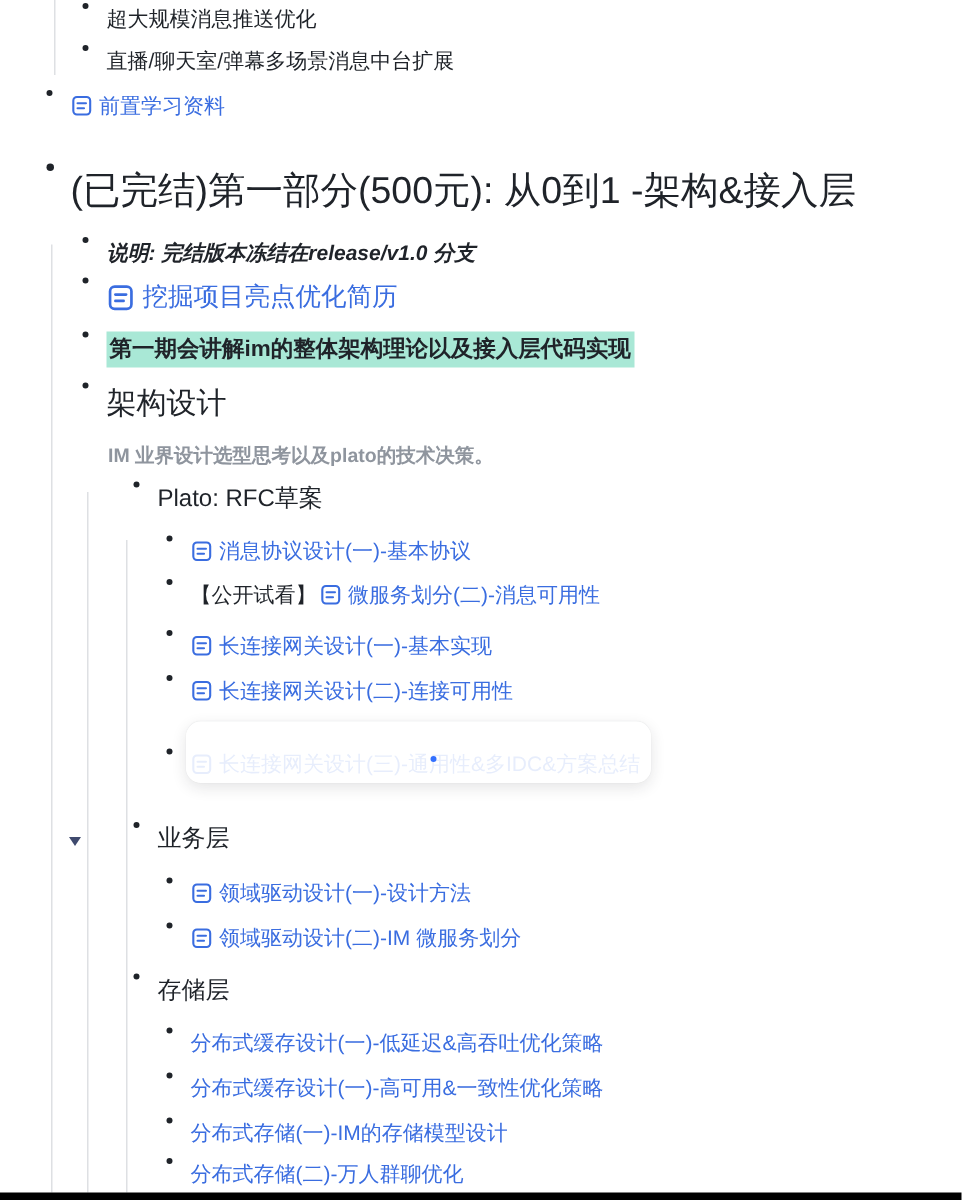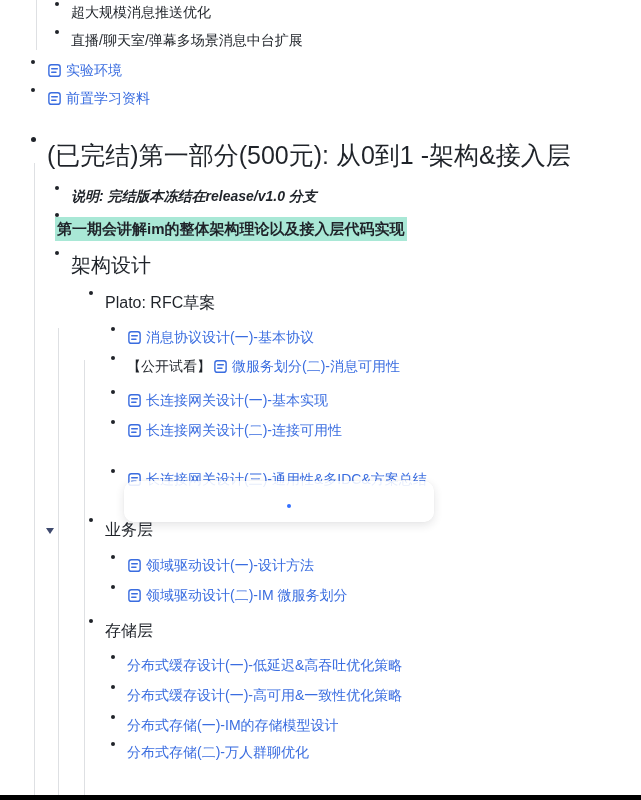--- a/index.html
+++ b/index.html
@@ -80,33 +80,20 @@
 
   <div class="row l2 mb8">
     <span class="bullet"></span>
     <span>超大规模消息推送优化</span>
   </div>
   <div class="row l2 mb10">
     <span class="bullet"></span>
     <span>直播/聊天室/弹幕多场景消息中台扩展</span>
   </div>
 
-  <div class="row l1 mb8">
-    <span class="bullet"></span>
-    <a class="doclink">
-      <span class="doc-icon">
-          <svg viewBox="0 0 16 16">
-            <rect x="2" y="1.8" width="12" height="12.4" rx="2.6" fill="none" stroke="#3a6de0" stroke-width="1.5"></rect>
-            <line x1="5" y1="6.2" x2="11" y2="6.2" stroke="#3a6de0" stroke-width="1.5" stroke-linecap="round"></line>
-            <line x1="5" y1="9.8" x2="9.6" y2="9.8" stroke="#3a6de0" stroke-width="1.5" stroke-linecap="round"></line>
-          </svg>
-        </span>
-      <span>实验环境</span>
-    </a>
-  </div>
   <div class="row l1 mb7">
     <span class="bullet"></span>
     <a class="doclink">
       <span class="doc-icon">
           <svg viewBox="0 0 16 16">
             <rect x="2" y="1.8" width="12" height="12.4" rx="2.6" fill="none" stroke="#3a6de0" stroke-width="1.5"></rect>
             <line x1="5" y1="6.2" x2="11" y2="6.2" stroke="#3a6de0" stroke-width="1.5" stroke-linecap="round"></line>
             <line x1="5" y1="9.8" x2="9.6" y2="9.8" stroke="#3a6de0" stroke-width="1.5" stroke-linecap="round"></line>
           </svg>
         </span>
@@ -117,31 +104,47 @@
   <div class="row l1 row-heading mb13">
     <span class="bullet"></span>
     <span>(已完结)第一部分(500元): 从0到1 -架构&amp;接入层</span>
   </div>
 
   <div class="row l2 row-note mb7">
     <span class="bullet"></span>
     <span>说明: 完结版本冻结在release/v1.0 分支</span>
   </div>
 
-
-  <div class="row l2 mb10" style="line-height:24px;flex-direction:column;">
+  <div class="row l2 row-resume mb10">
+    <span class="bullet"></span>
+    <a class="doclink">
+      <span class="doc-icon doc-icon-lg">
+          <svg viewBox="0 0 16 16">
+            <rect x="2" y="1.8" width="12" height="12.4" rx="2.6" fill="none" stroke="#3a6de0" stroke-width="1.5"></rect>
+            <line x1="5" y1="6.2" x2="11" y2="6.2" stroke="#3a6de0" stroke-width="1.5" stroke-linecap="round"></line>
+            <line x1="5" y1="9.8" x2="9.6" y2="9.8" stroke="#3a6de0" stroke-width="1.5" stroke-linecap="round"></line>
+          </svg>
+        </span>
+      <span>挖掘项目亮点优化简历</span>
+    </a>
+  </div>
+
+  <div class="row l2 mb10" style="line-height:24px;">
     <span class="bullet"></span>
     <span class="hl">第一期会讲解im的整体架构理论以及接入层代码实现</span>
   </div>
 
   <div class="row l2 row-h2 mb12">
     <span class="bullet"></span>
     <span>架构设计</span>
   </div>
 
+  <div class="row nobullet row-caption mb8">
+    <span>IM 业界设计选型思考以及plato的技术决策。</span>
+  </div>
 
   <div class="row l3 row-h3 mb12">
     <span class="bullet"></span>
     <span>Plato: RFC草案</span>
   </div>
 
   <div class="row l4 mb9">
     <span class="bullet"></span>
     <a class="doclink">
       <span class="doc-icon">

